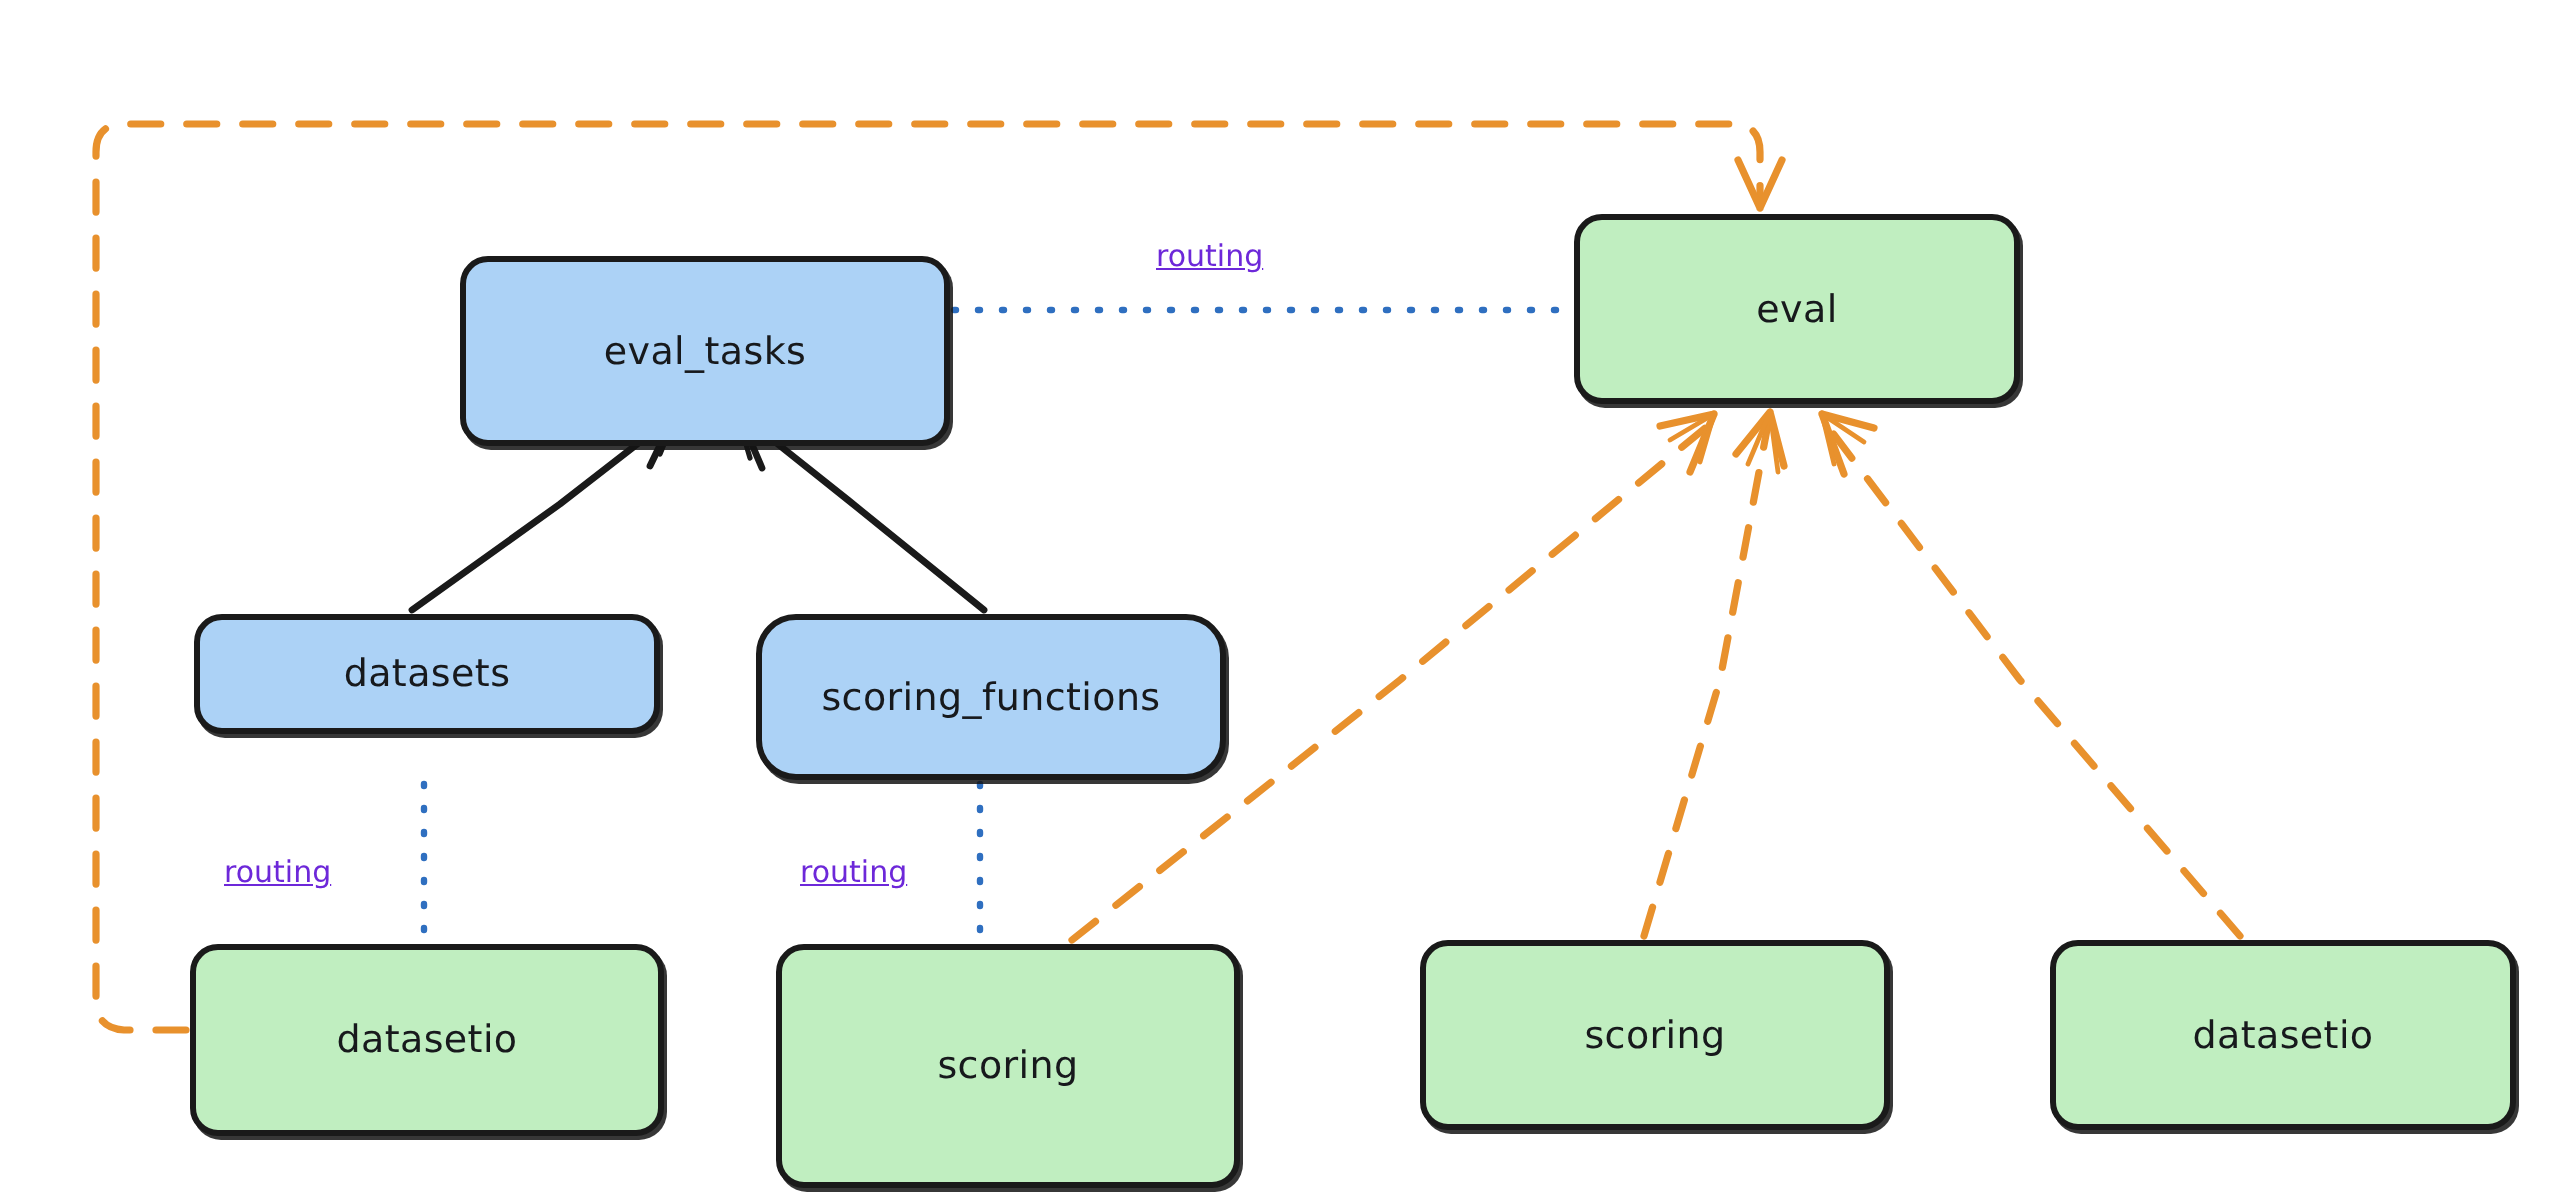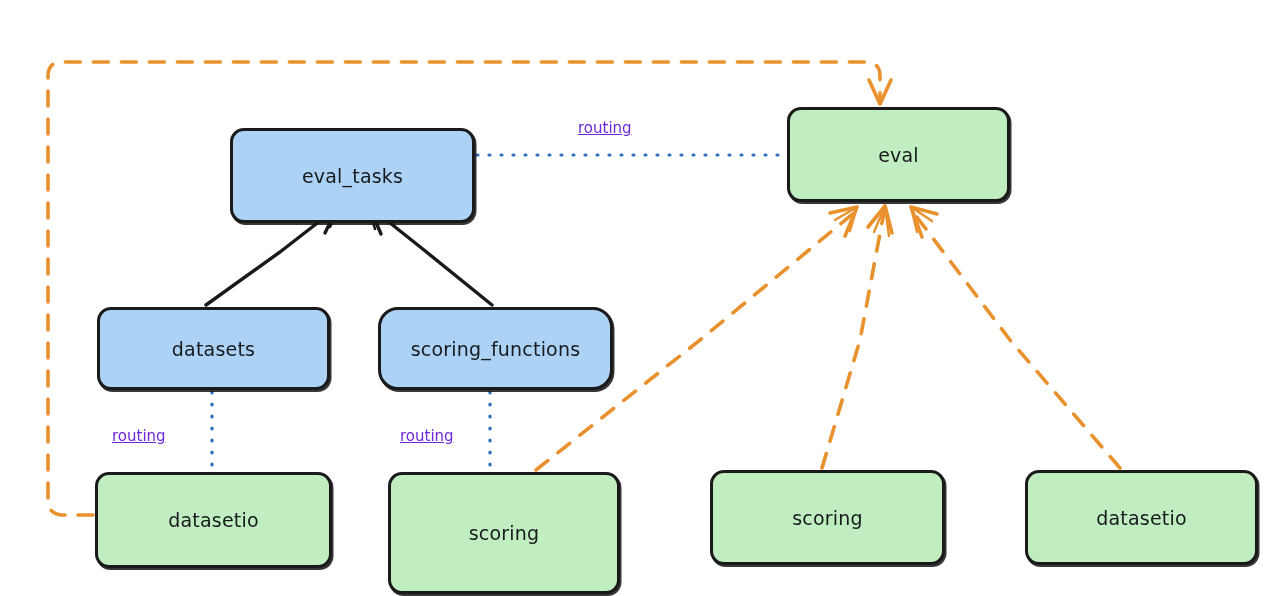--- a/index.html
+++ b/index.html
@@ -109,21 +109,21 @@
   </svg>
 
   <div class="node blue" style="left:230px; top:108px; width:245px; height:95px;margin-top:20px;">
     <span>eval_tasks</span>
   </div>
 
   <div class="node green" style="left:787px; top:107px; width:223px; height:95px;">
     <span>eval</span>
   </div>
 
-  <div class="node blue" style="left:97px; top:307px; width:233px; height:83px;">
+  <div class="node blue" style="left:97px; top:307px; width:233px; height:60px;">
     <span>datasets</span>
   </div>
 
   <div class="node blue" style="left:378px; top:307px; width:235px; height:83px;border-radius:20px;">
     <span>scoring_functions</span>
   </div>
 
   <div class="node green" style="left:95px; top:472px; width:237px; height:96px;text-align:center;">
     <span>datasetio</span>
   </div>

